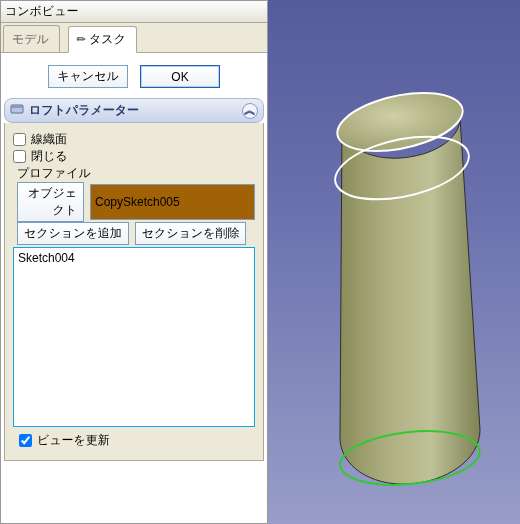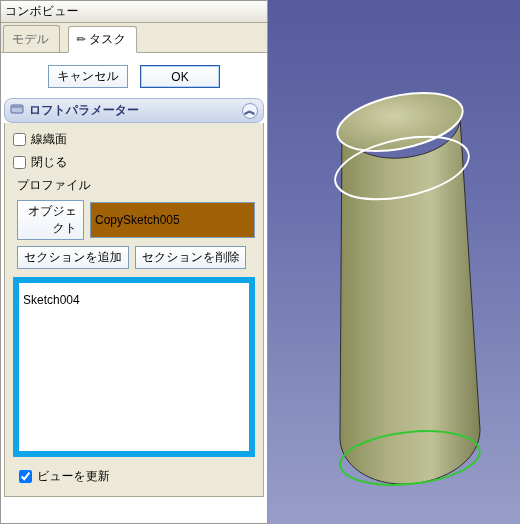--- a/index.html
+++ b/index.html
@@ -11,29 +11,29 @@
   .tab.active { background: #fff; position: relative; top: 1px; border-bottom: 1px solid #fff; }
   .tab.inactive { color: #666; }
   .panel-body { flex: 1; background: #fff; padding: 4px 3px; display: flex; flex-direction: column; gap: 6px; }
   .button-row { display: flex; justify-content: center; gap: 12px; padding: 8px 0 4px 0; }
   .btn { border: 1px solid #7b9ebd; background: linear-gradient(to bottom, #fff, #eef3f9); padding: 2px 0; cursor: pointer; text-align: center; }
   .btn-ok { width: 80px; border: 1px solid #2a5da8; box-shadow: inset 0 0 0 1px #add3ff; }
   .btn-cancel { width: 80px; }
   .group-header { background: linear-gradient(to bottom, #e9edf5, #c8d4ea); border: 1px solid #a8b8d8; border-radius: 8px; padding: 3px 5px; display: flex; align-items: center; justify-content: space-between; font-weight: bold; color: #2a3a70; }
   .group-header .left { display: flex; align-items: center; gap: 5px; }
   .collapse-btn { width: 16px; height: 16px; border: 1px solid #8a9ac0; border-radius: 8px; background: #f0f4fc; display: flex; align-items: center; justify-content: center; font-size: 9px; color: #4a5a90; cursor: pointer; }
-  .loft-body { border: 1px solid #aca899; border-top: none; background: #ece9d8; padding: 8px; display: flex; flex-direction: column; gap: 6px; }
+  .loft-body { border: 1px solid #aca899; border-top: none; background: #ece9d8; padding: 8px; display: flex; flex-direction: column; }
   .checkrow { display: flex; align-items: center; gap: 5px; }
   .checkrow input { width: 13px; height: 13px; }
   .label-text { color: #000; }
   .profile-row { display: flex; align-items: center; gap: 6px; margin-left: 4px; }
   .small-btn { border: 1px solid #7b9ebd; background: linear-gradient(to bottom, #fff, #eef3f9); padding: 2px 6px; cursor: pointer; text-align: right; }
   .input-field { flex: 1; border: 1px solid #7f9db9; padding: 12px 4px; background: #a16207; height: 36px; }
   .sect-row { display: flex; gap: 6px; margin-left: 4px; }
-  .listbox { border: 6px solid #0ea5e9; background: #fff; height: 180px; padding: 9px 4px; margin: 2px 0 2px 0; overflow: auto; }
+  .listbox { border: 1px solid #0ea5e9; background: #fff; height: 180px; padding: 2px 4px; margin: 2px 0 2px 0; overflow: auto; }
   .listbox .item { padding: 1px 0; }
   .update-row { display: flex; align-items: center; gap: 5px; padding: 3px 6px; }
   .viewport { flex: 1; background: linear-gradient(to bottom, #555b9c 0%, #6066a4 20%, #6b71ad 40%, #7a80b6 60%, #898fbf 80%, #989dc8 100%); position: relative; }
   .viewport svg { position: absolute; inset: 0; }
   .pencil { display:inline-block; transform: rotate(-45deg); font-size: 11px; }
 </style>
 </head>
 <body>
 
 <div class="left-panel">

